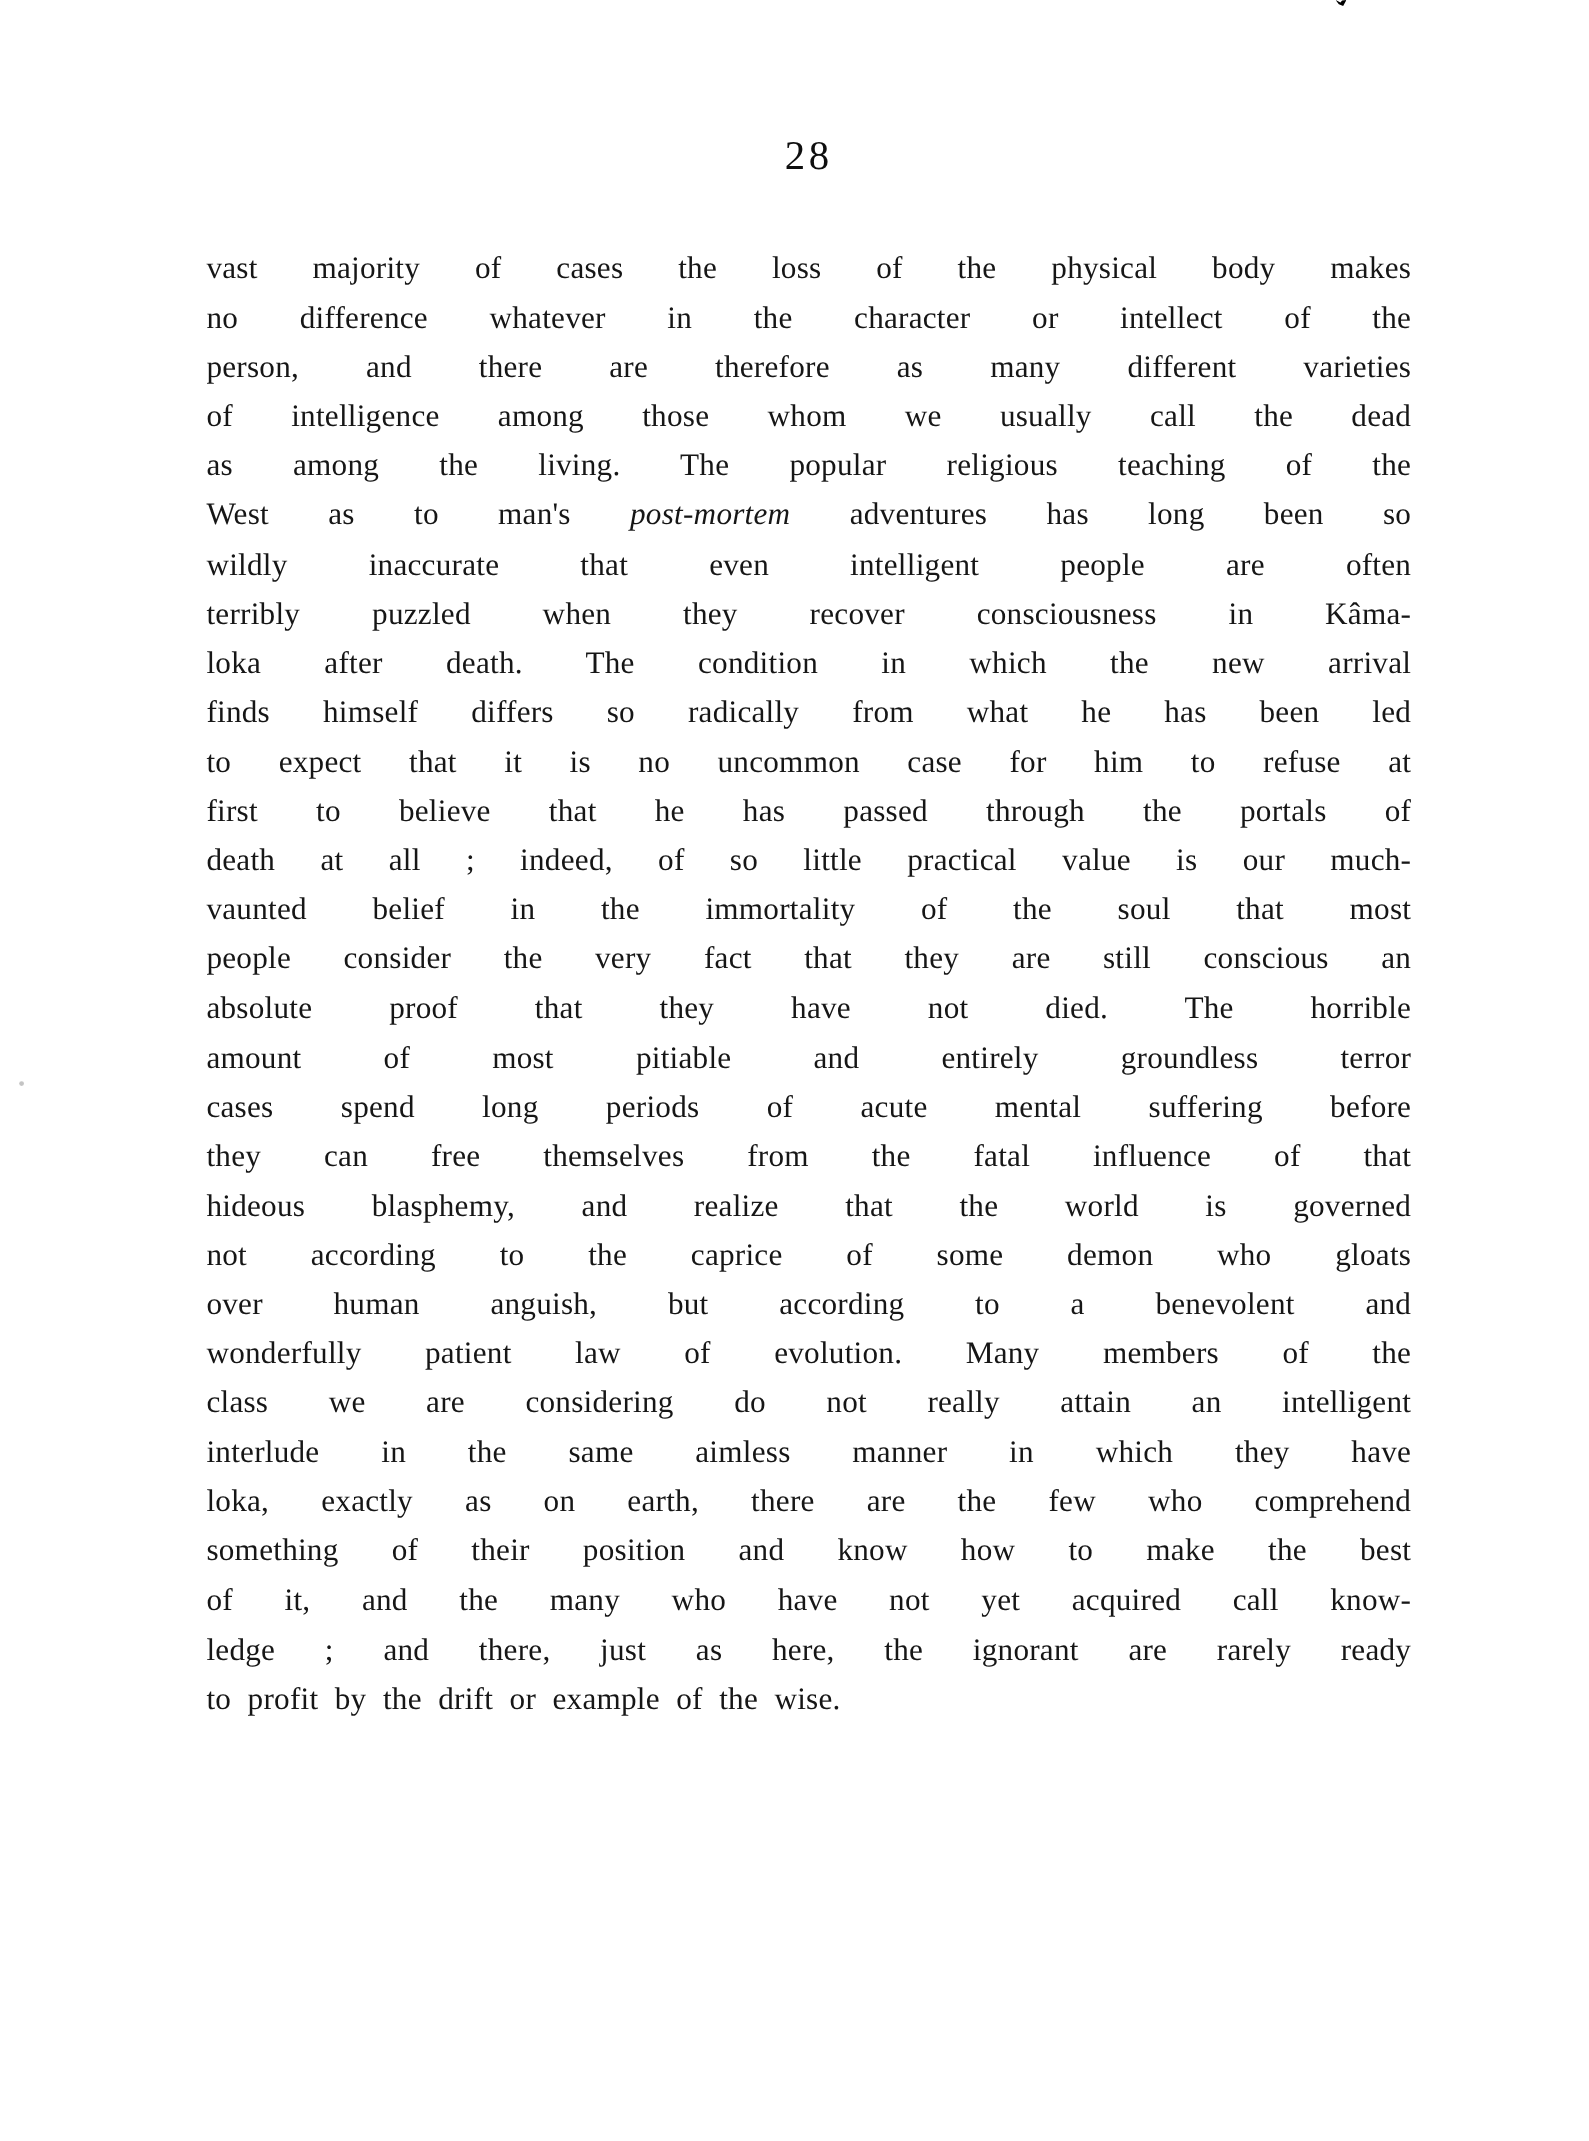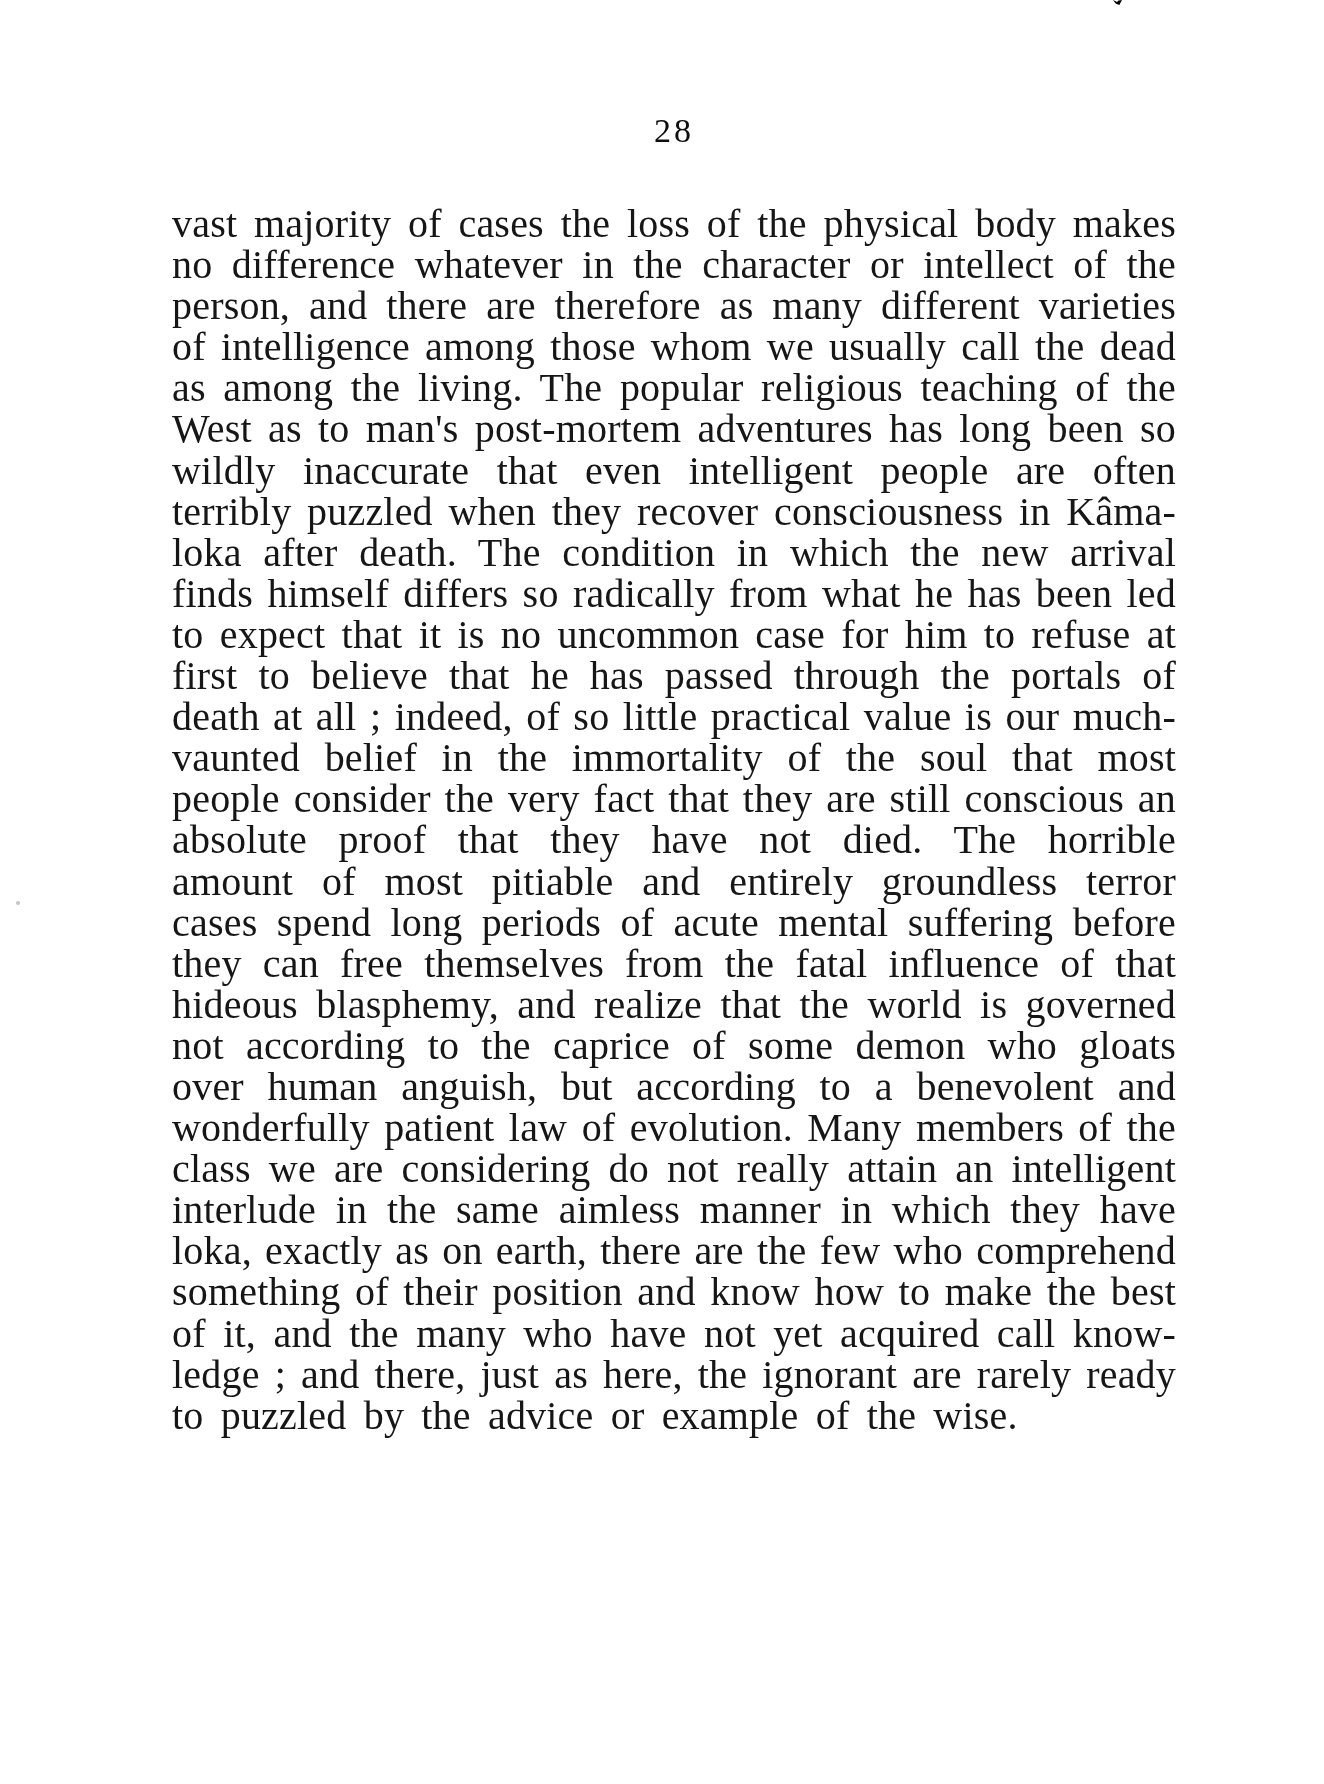--- a/index.html
+++ b/index.html
@@ -28,36 +28,37 @@
     text-align: center;
     font-size: 34px;
     letter-spacing: 3px;
     color: #0e0e0e;
   }
   .text-block {
     position: absolute;
     left: 172px;
     top: 203px;
     width: 1004px;
-    font-size: 40px;
+    font-size: 26px;
     line-height: 41.1px;
     letter-spacing: 0.2px;
     color: #161616;
   }
   .line {
     text-align: justify;
     text-align-last: justify;
     word-spacing: 2px;
   }
   .line.last {
     text-align: justify;
     text-align-last: left;
     word-spacing: 7px;
   }
   .italic {
+    font-style: italic;
   }
   
   .speck-top {
     position: absolute;
     left: 1113px;
     top: 0px;
     width: 9px;
     height: 5px;
     background: #000000;
     clip-path: polygon(0% 0%, 45% 40%, 60% 10%, 100% 0%, 70% 100%, 30% 70%);
@@ -102,15 +103,15 @@
       <div class="line"><span>hideous blasphemy, and realize that the world is governed</span></div>
       <div class="line"><span>not according to the caprice of some demon who gloats</span></div>
       <div class="line"><span>over human anguish, but according to a benevolent and</span></div>
       <div class="line"><span>wonderfully patient law of evolution.  Many members of the</span></div>
       <div class="line"><span>class we are considering do not really attain an intelligent</span></div>
       <div class="line"><span>interlude in the same aimless manner in which they have</span></div>
       <div class="line"><span>loka, exactly as on earth, there are the few who comprehend</span></div>
       <div class="line"><span>something of their position and know how to make the best</span></div>
       <div class="line"><span>of it, and the many who have not yet acquired call know-</span></div>
       <div class="line"><span>ledge ; and there, just as here, the ignorant are rarely ready</span></div>
-      <div class="line last"><span>to puzzled by the advice or example of the wise.</span></div>
+      <div class="line last"><span>to profit by the drift or example of the wise.</span></div>
     </div>
 </div>
 
 </body></html>

